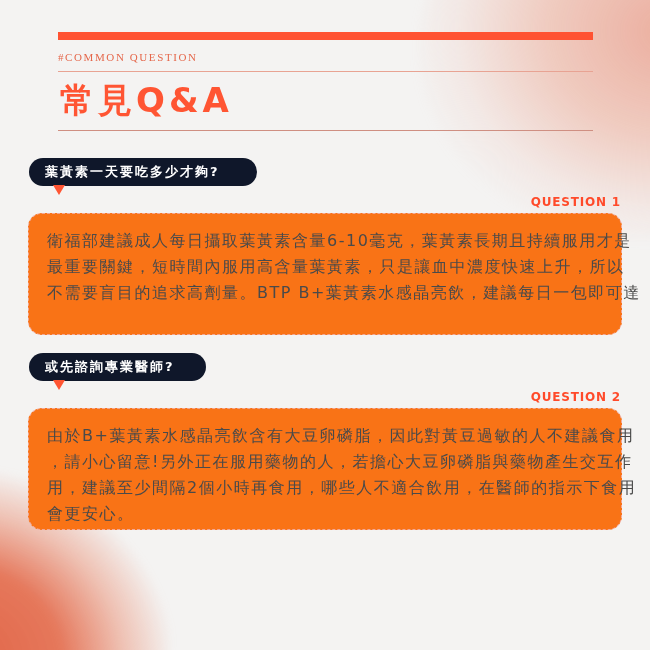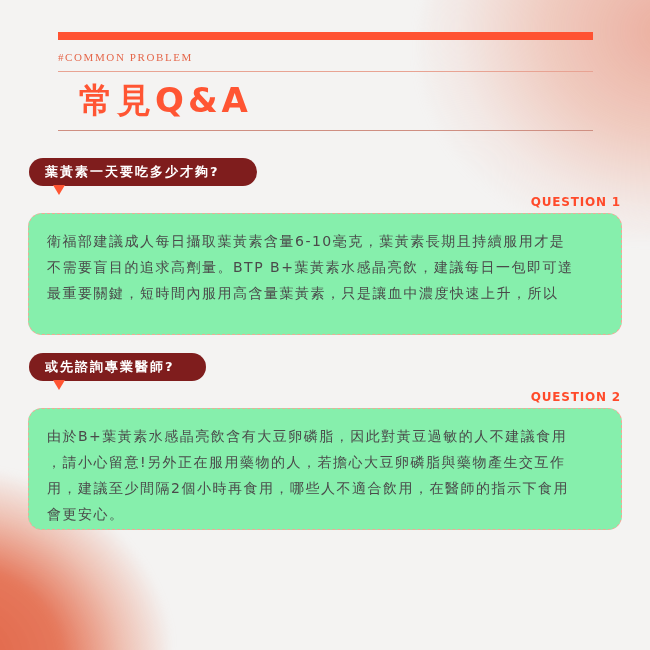--- a/index.html
+++ b/index.html
@@ -24,77 +24,77 @@
     .top-bar { height: 8px; background: #ff5232; width: 535px; }
     .eyebrow {
       margin-top: 11px; font-family: "Liberation Serif", "DejaVu Serif", serif;
       font-size: 11px; letter-spacing: 1.6px; color: #e5674b;
     }
     .thin-line { height: 1px; background: #e8a393; width: 535px; }
     .thin-line.l1 { margin-top: 8px; }
     .title {
       font-family: "DejaVu Sans", sans-serif; font-weight: bold;
       font-size: 34px; color: #ff5533; letter-spacing: 4px;
-      height: 58px; line-height: 56px; padding-left: 2px; margin-left: 19px;
+      height: 58px; line-height: 56px; padding-left: 2px;
     }
     .thin-line.l2 { background: #cf8f82; }
 
     .q-bubble {
       position: absolute; left: 29px; height: 28px; border-radius: 14px;
-      background: #7f1d1d; color: #fff; font-weight: bold; font-size: 13px;
+      background: #0f172a; color: #fff; font-weight: bold; font-size: 13px;
       letter-spacing: 2px; line-height: 28px; padding: 0 16px 0 16px;
       box-sizing: border-box;
     }
     .q-bubble::after {
       content: ""; position: absolute; left: 24px; bottom: -9px;
       border-left: 6px solid transparent; border-right: 6px solid transparent;
       border-top: 10px solid #ff5533;
     }
     .q-bubble.q1 { top: 158px; width: 228px; }
     .q-bubble.q2 { top: 353px; width: 177px; }
 
     .q-tag {
       position: absolute; right: 29px; font-weight: bold; font-size: 12px;
       color: #ff4a2a; letter-spacing: 0.8px;
     }
     .q-tag.t1 { top: 195px; }
     .q-tag.t2 { top: 390px; }
 
     .answer-card {
-      position: absolute; left: 28px; width: 594px; background: #86efac;
+      position: absolute; left: 28px; width: 594px; background: #f97316;
       border: 1px dashed #f2a796; border-radius: 14px; box-sizing: border-box;
-      padding: 14px 18px 0 18px; color: #4a4a4a; font-size: 14px;
+      padding: 14px 18px 0 18px; color: #4a4a4a; font-size: 16px;
       line-height: 26px; letter-spacing: 1.5px;
     }
     .answer-card.a1 { top: 213px; height: 122px; }
     .answer-card.a2 { top: 408px; height: 122px; }
     .answer-card .line { white-space: nowrap; display: block; }
   </style>
 </head>
 <body>
 
 <div class="bg-glow-tr"></div>
 <div class="bg-glow-bl"></div>
 
 <div class="header">
   <div class="top-bar"></div>
-  <div class="eyebrow">#COMMON PROBLEM</div>
+  <div class="eyebrow">#COMMON QUESTION</div>
   <div class="thin-line l1"></div>
   <div class="title">常見Q&amp;A</div>
   <div class="thin-line l2"></div>
 </div>
 
 <div class="q-bubble q1">
   <span>葉黃素一天要吃多少才夠?</span>
 </div>
 <div class="q-tag t1">QUESTION 1</div>
 <div class="answer-card a1">
   <span class="line">衛福部建議成人每日攝取葉黃素含量6-10毫克，葉黃素長期且持續服用才是</span>
+  <span class="line">最重要關鍵，短時間內服用高含量葉黃素，只是讓血中濃度快速上升，所以</span>
   <span class="line">不需要盲目的追求高劑量。BTP B+葉黃素水感晶亮飲，建議每日一包即可達</span>
-  <span class="line">最重要關鍵，短時間內服用高含量葉黃素，只是讓血中濃度快速上升，所以</span>
 </div>
 
 <div class="q-bubble q2">
   <span>或先諮詢專業醫師?</span>
 </div>
 <div class="q-tag t2">QUESTION 2</div>
 <div class="answer-card a2">
   <span class="line">由於B+葉黃素水感晶亮飲含有大豆卵磷脂，因此對黃豆過敏的人不建議食用</span>
   <span class="line">，請小心留意!另外正在服用藥物的人，若擔心大豆卵磷脂與藥物產生交互作</span>
   <span class="line">用，建議至少間隔2個小時再食用，哪些人不適合飲用，在醫師的指示下食用</span>

